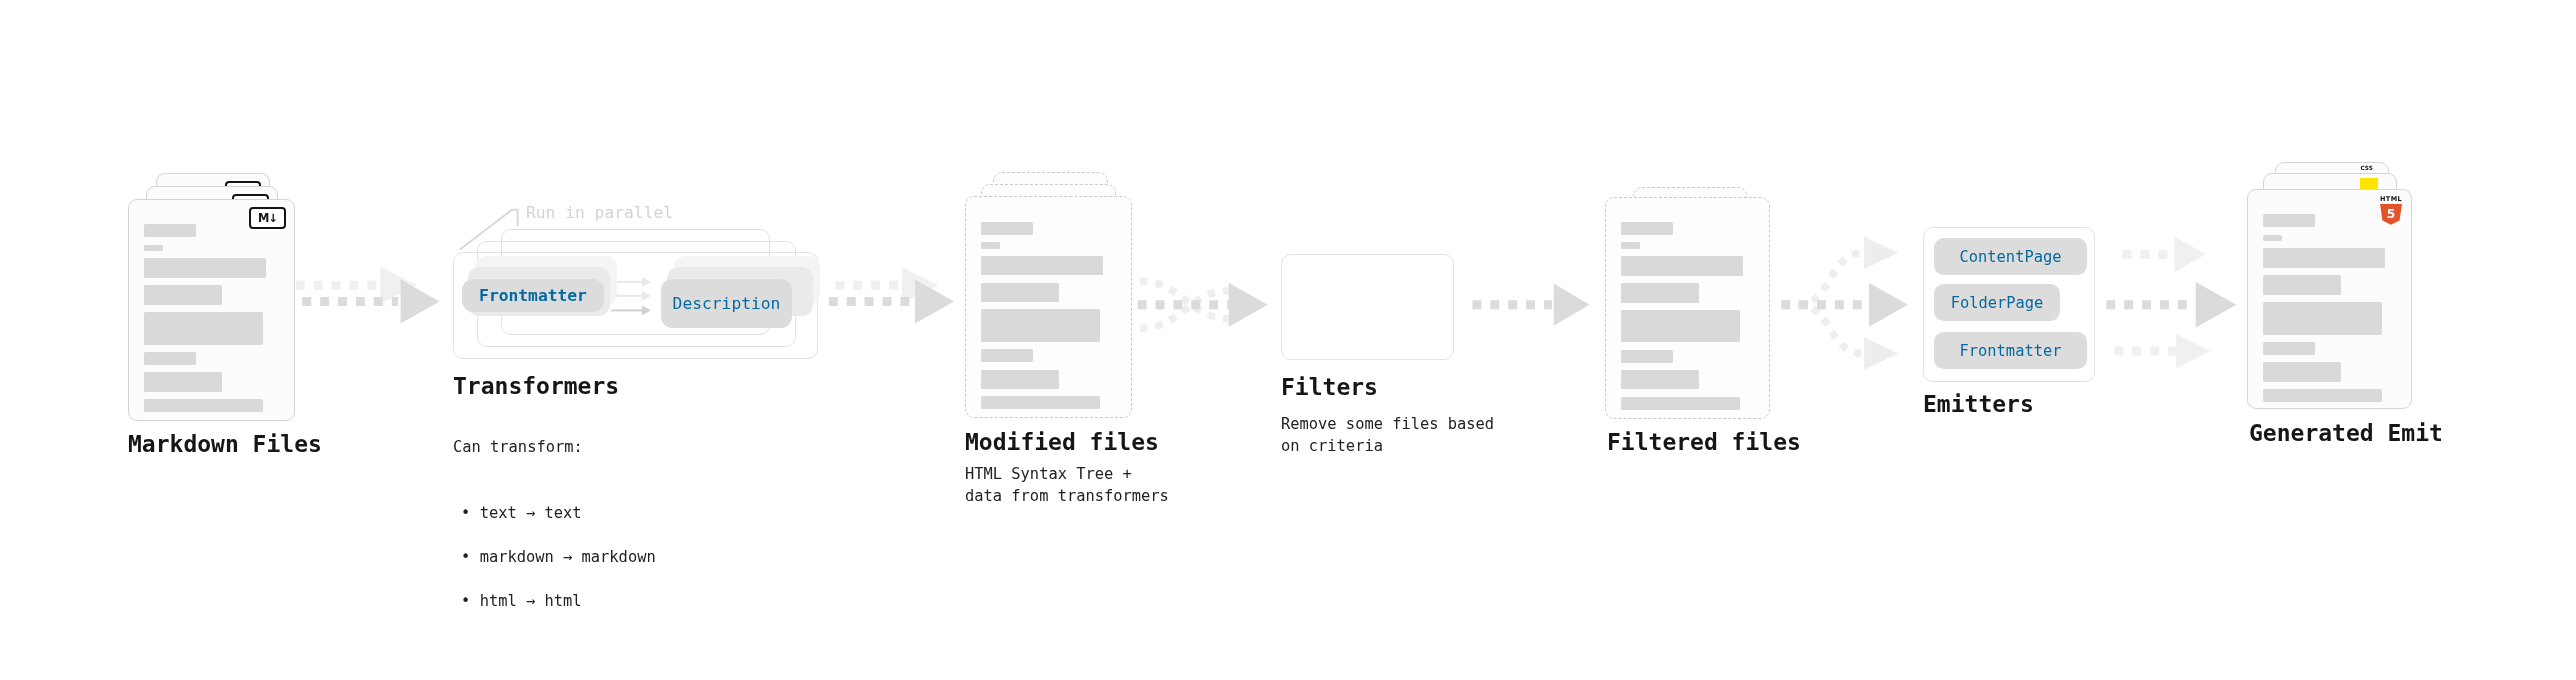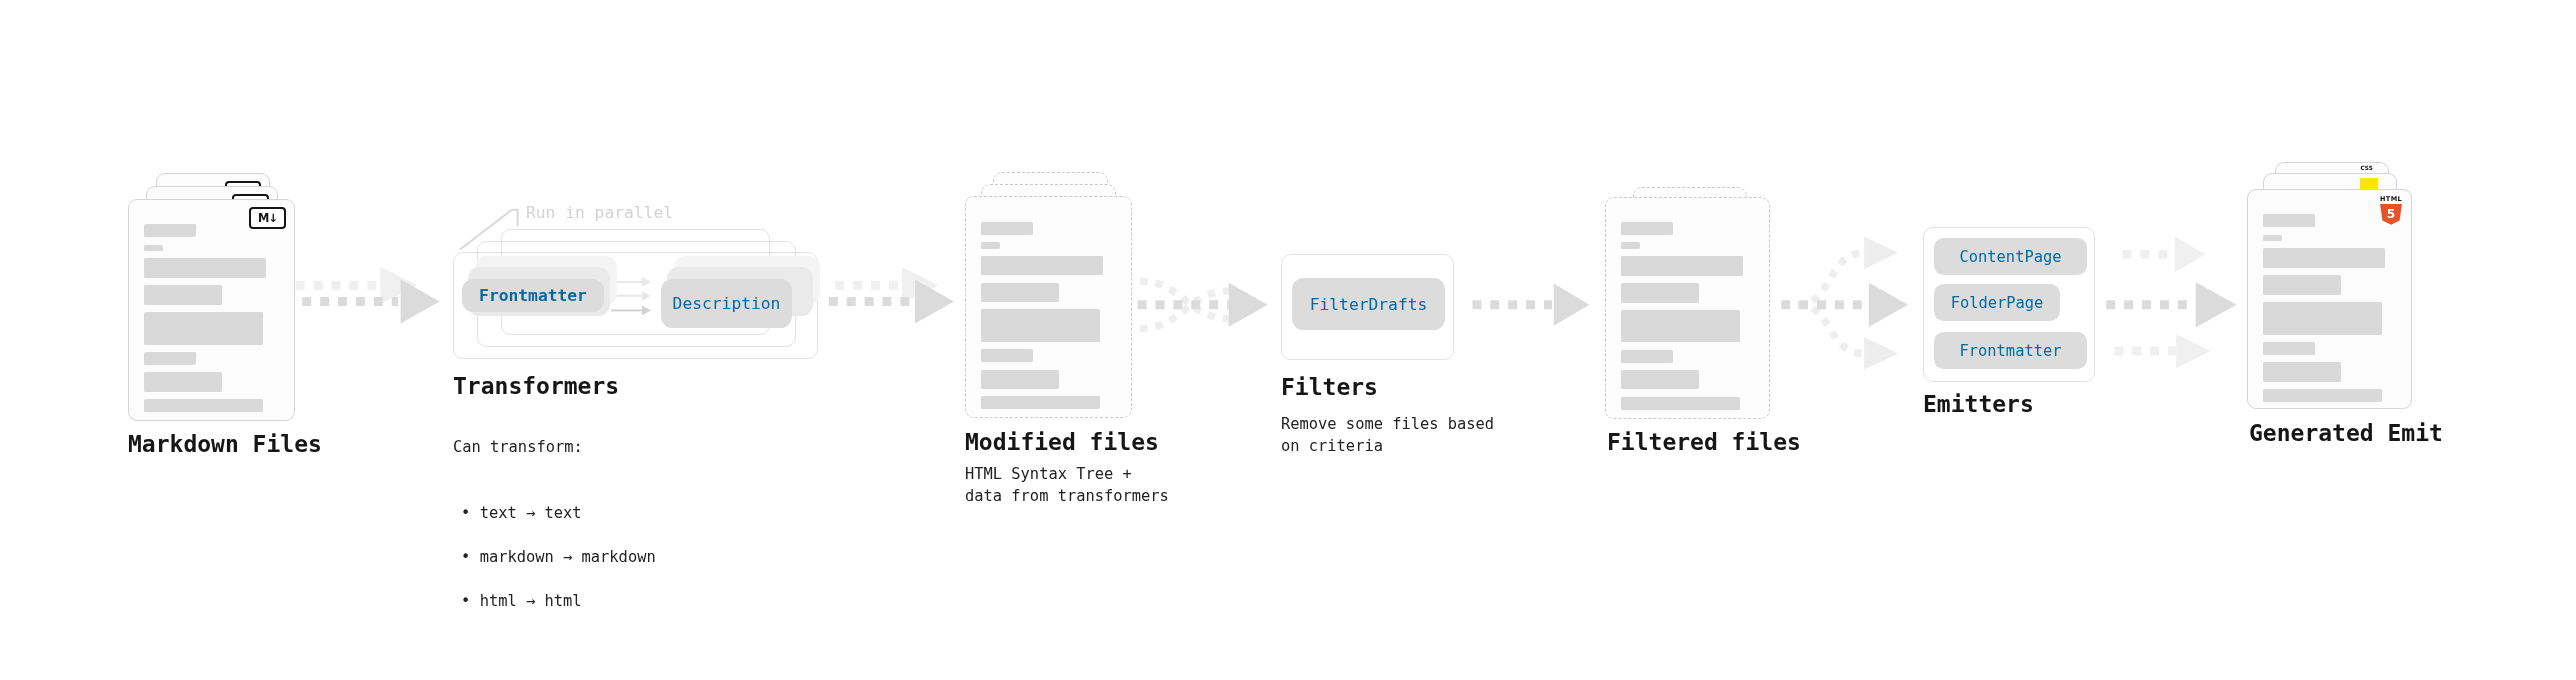--- a/index.html
+++ b/index.html
@@ -174,21 +174,20 @@
             <div class="bar b7"></div>
             <div class="bar b8"></div>
         </div>
       </div>
     </div>
     <div class="title" style="left:965px;top:430px;">Modified files</div>
     <div class="desc" style="left:965px;top:463px;">HTML Syntax Tree +
 data from transformers</div>
 
     <div class="obox" style="left:1281px;top:254px;width:173px;height:106px;"></div>
-    <div class="pill" style="left:1292px;top:278px;width:153px;height:52px;">FilterDrafts</div>
     <div class="title" style="left:1281px;top:375px;">Filters</div>
     <div class="desc" style="left:1281px;top:413px;">Remove some files based
 on criteria</div>
 
     <div class="stack" style="left:1605px;top:187px;width:165px;height:233px;">
       <div class="filecard dashed" style="left:28.4px;top:0;width:114px;height:222px;"></div>
       <div class="filecard dashed" style="left:0;top:9.8px;width:165px;height:222px;">
         <div class="bars">
           <div class="bar b1"></div>
             <div class="bar b2"></div>

